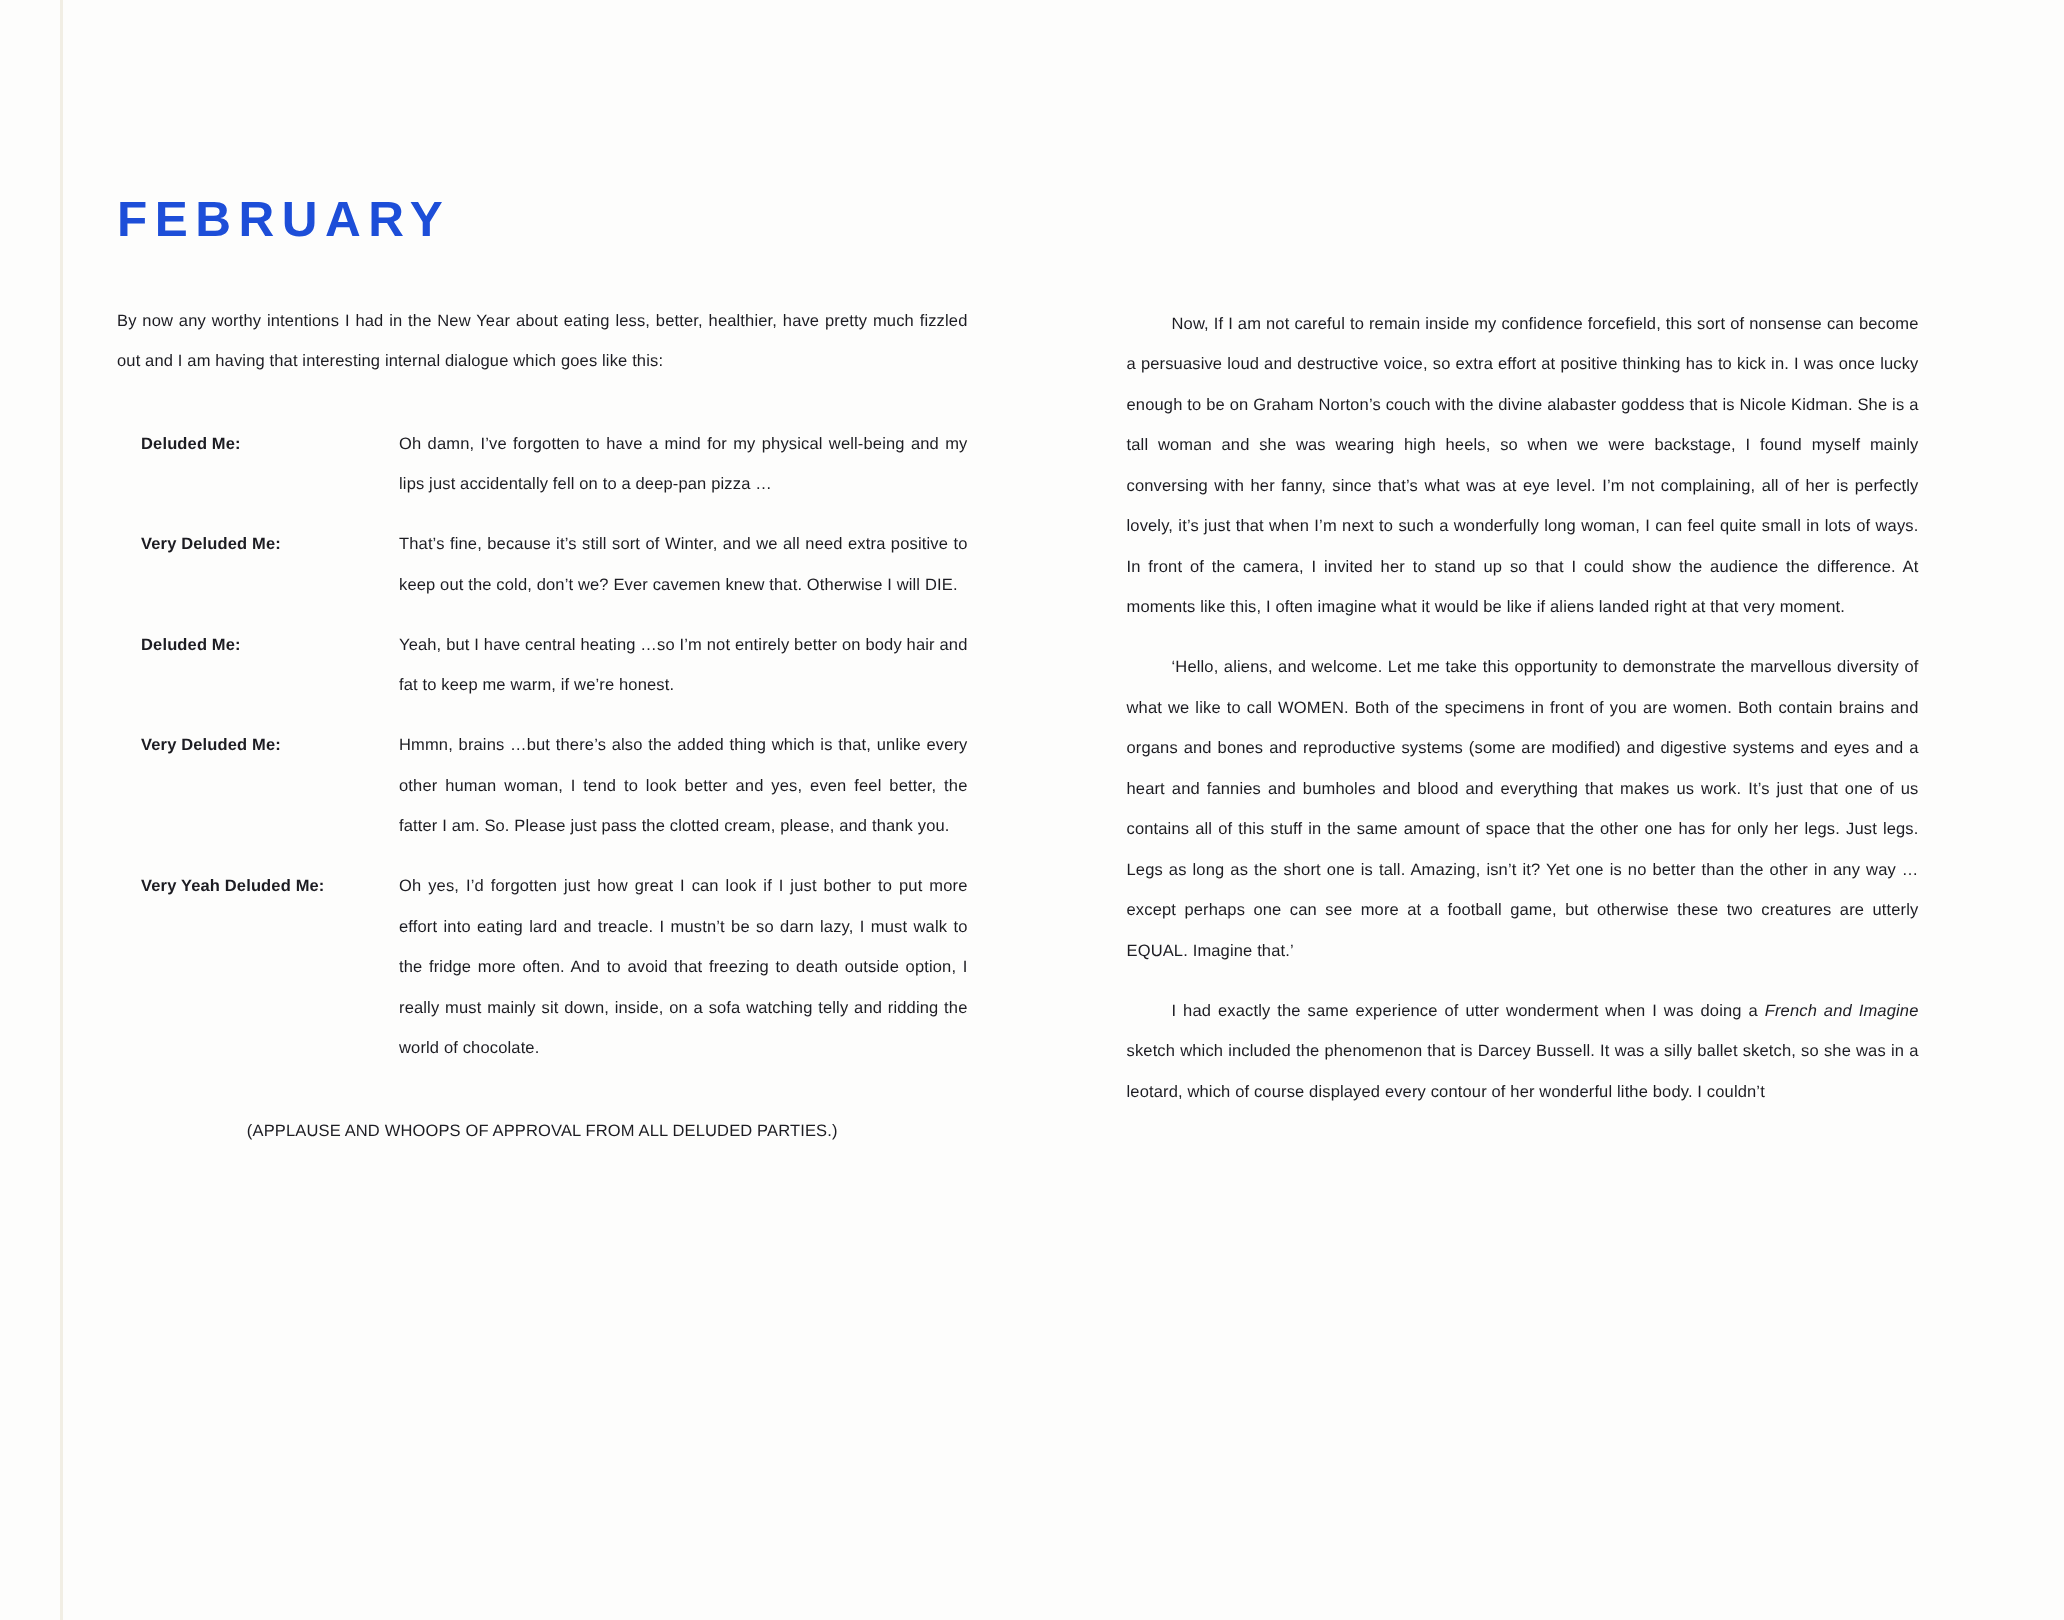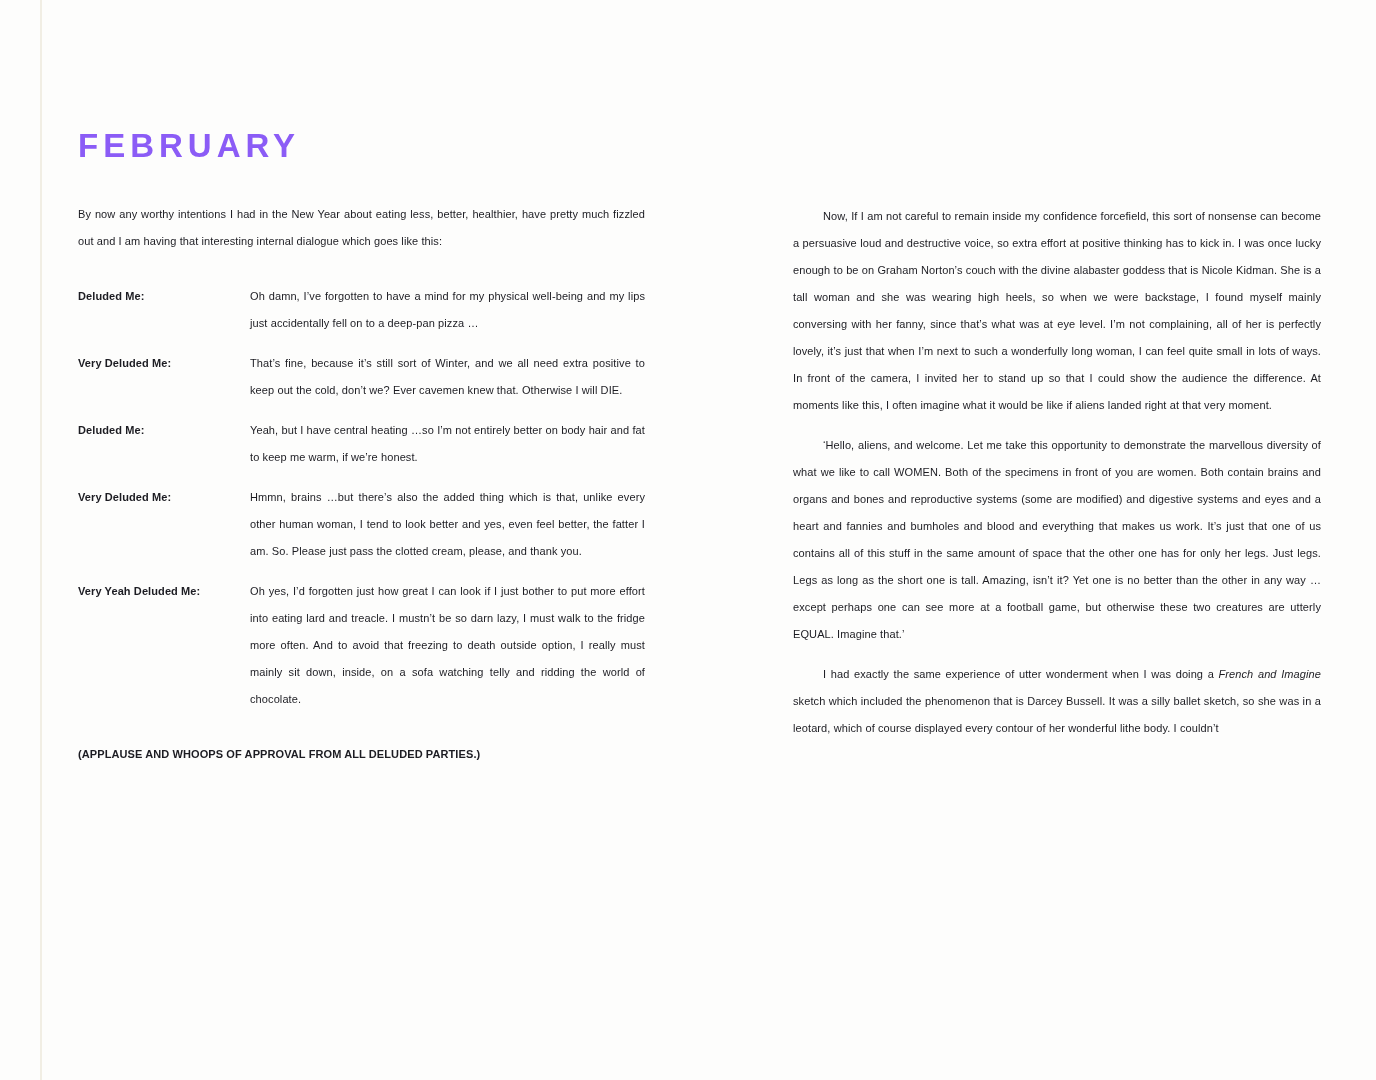--- a/index.html
+++ b/index.html
@@ -15,21 +15,21 @@
   .scan-crease {
     position: absolute;
     top: 0; bottom: 0;
     width: 2px;
     background: rgba(232, 226, 208, 0.55);
   }
   .scan-crease.left  { left: 40px; }
 
   .page { position: absolute; top: 0; }
   .page-left  { left: 78px;  width: 567px; }
-  .page-right { left: 793px; width: 528px; }
+  .page-right { left: 751px; width: 528px; }
 
   .chapter-heading {
     margin: 126px 0 0 0;
     font-size: 33px;
     font-weight: bold;
     letter-spacing: 5px;
     line-height: 1.2;
   }
 
   .body-text {
@@ -40,52 +40,54 @@
 
   .intro {
     margin: 35px 0 0 0;
     text-align: justify;
   }
 
   .dialogue-list { margin-top: 28px; }
   .dlg-row {
     display: flex;
     margin-bottom: 13px;
+    margin-left: 16px;
   }
   .dlg-label {
     flex: none;
     width: 172px;
     font-weight: bold;
   }
   .dlg-text {
     flex: 1;
     text-align: justify;
   }
 
   .applause {
     margin: 28px 0 0 0;
-    font-weight: bold;
+    font-weight: normal;
+    text-align: center;
   }
 
   .right-paragraphs { margin-top: 203px; }
   .body-para {
     margin: 0 0 13px 0;
     text-align: justify;
     text-indent: 30px;
   }
   .body-para em { font-style: italic; }
 </style>
 </head>
 <body>
 
 <div class="spread">
   <div class="scan-crease left"></div>
 
   <div class="page page-left">
-    <h1 class="chapter-heading" style="color: #8b5cf6;">FEBRUARY</h1>
+    <h1 class="chapter-heading" style="color: #1d4ed8;">FEBRUARY</h1>
 
     <p class="intro body-text">By now any worthy intentions I had in the New Year about eating less, better, healthier, have pretty much fizzled out and I am having that interesting internal dialogue which goes like this:</p>
 
     <div class="dialogue-list body-text" id="dialogue-list">
         <div class="dlg-row">
           <div class="dlg-label">Deluded Me:</div>
           <div class="dlg-text">Oh damn, I’ve forgotten to have a mind for my physical well-being and my lips just accidentally fell on to a deep-pan pizza …</div>
         </div>
         <div class="dlg-row">
           <div class="dlg-label">Very Deluded Me:</div>

